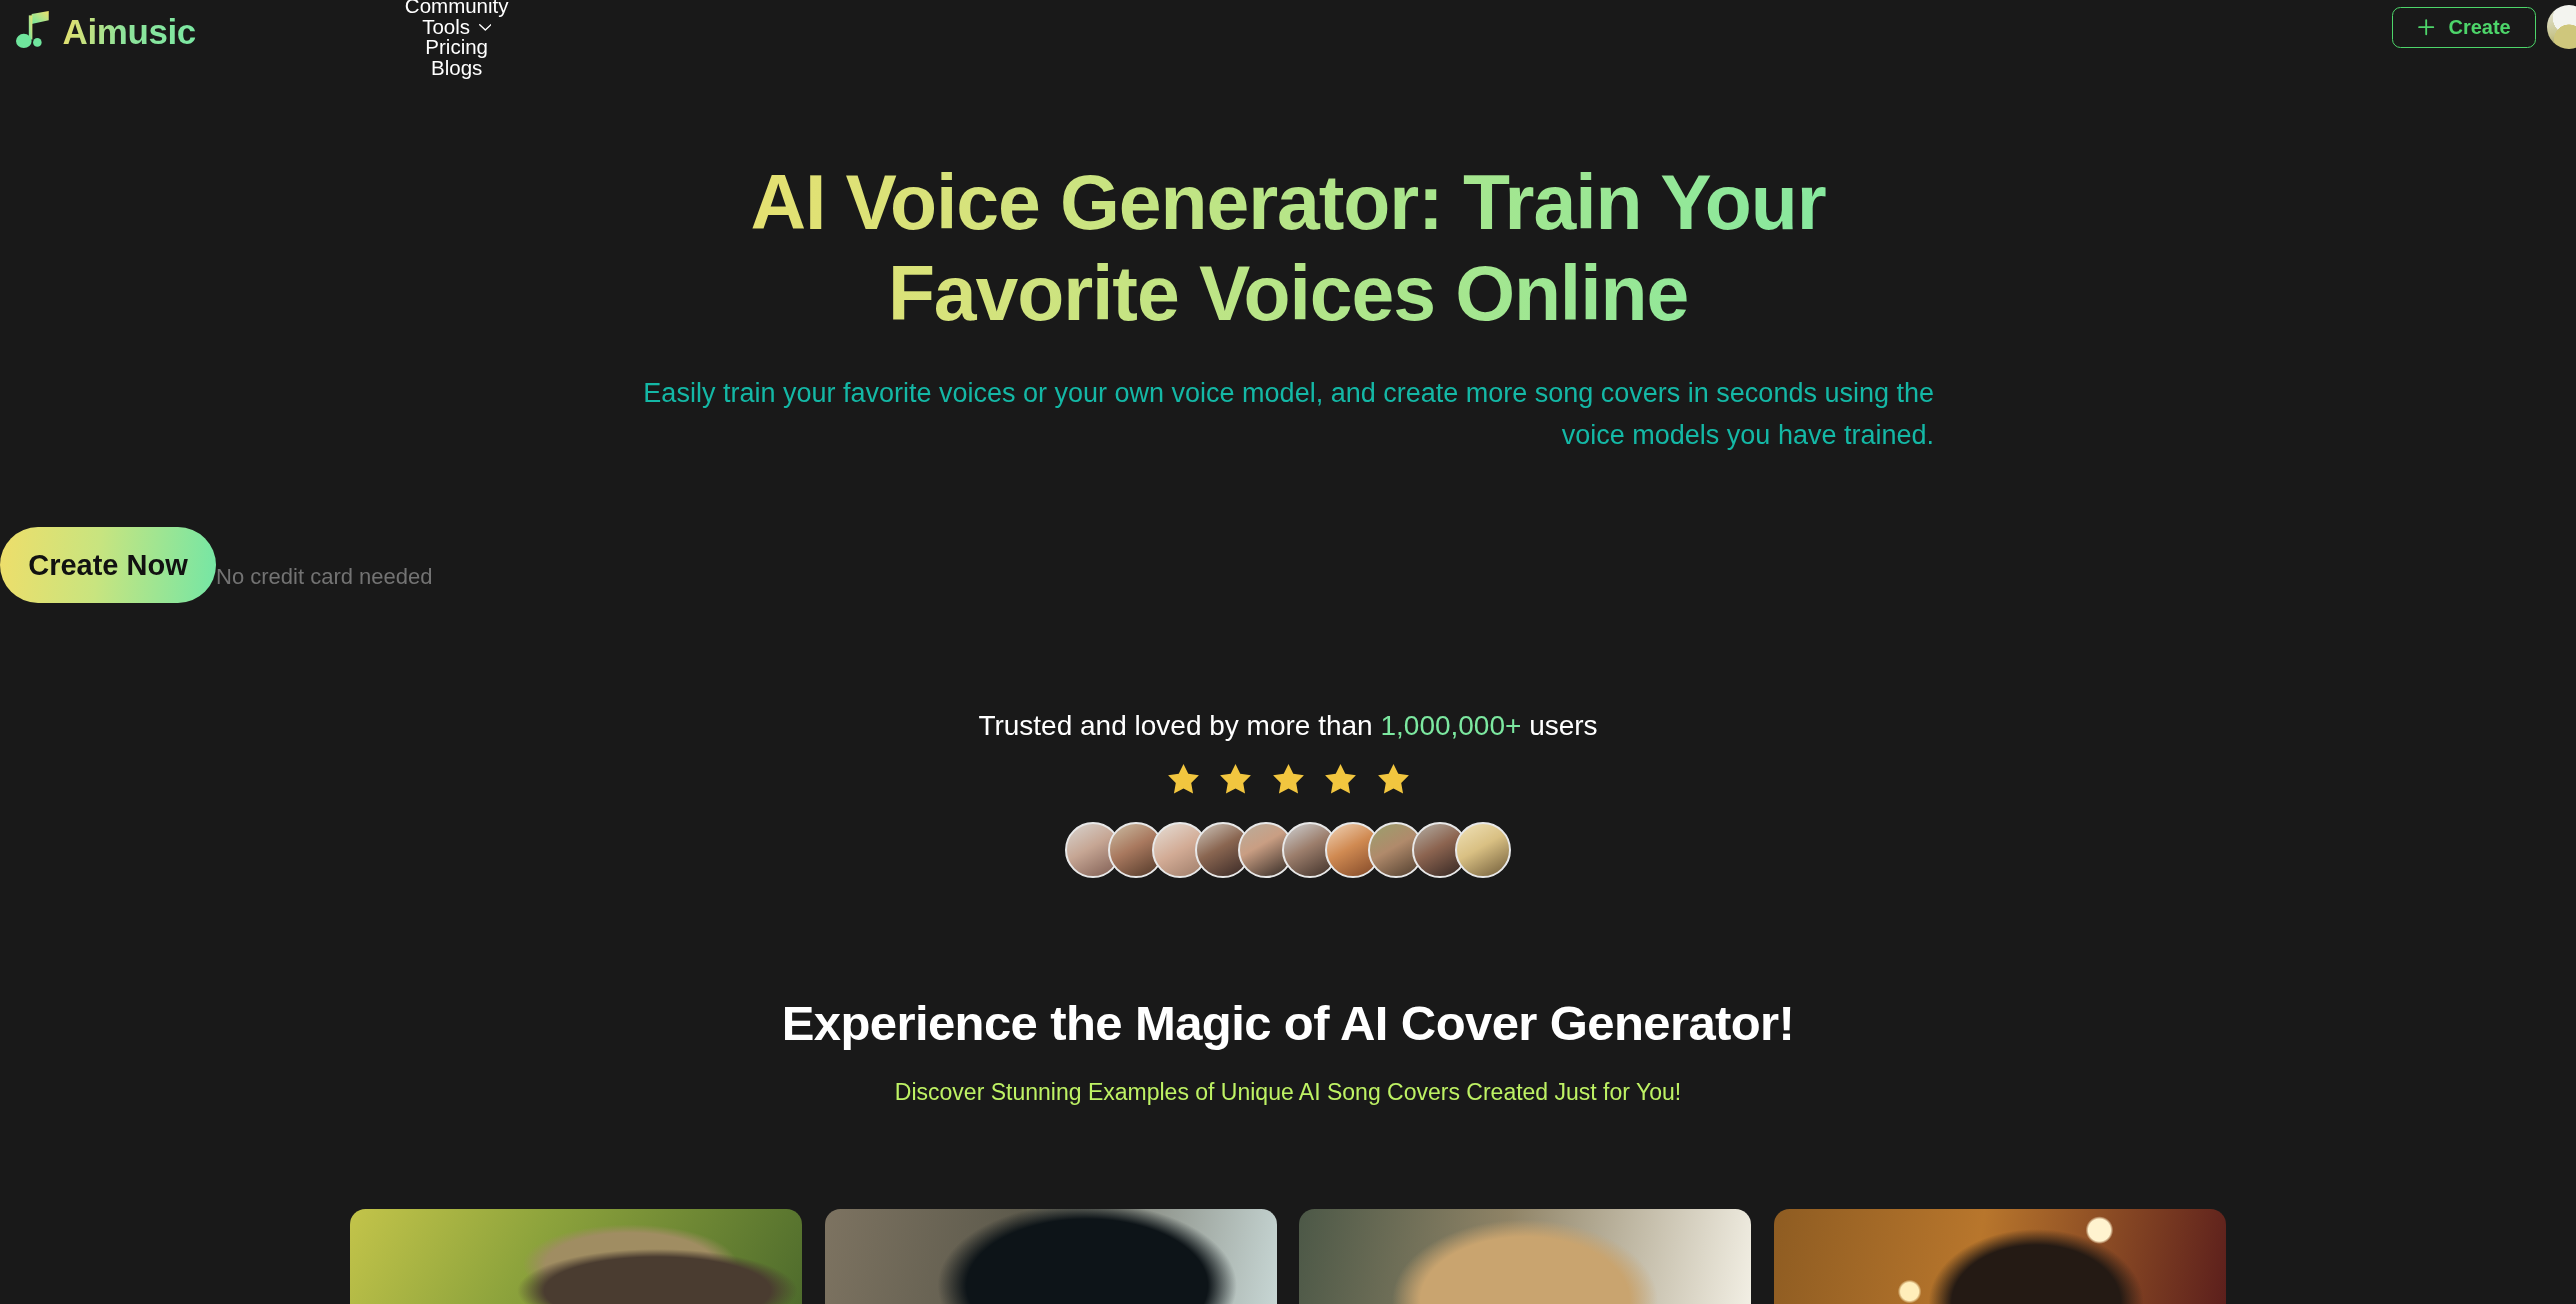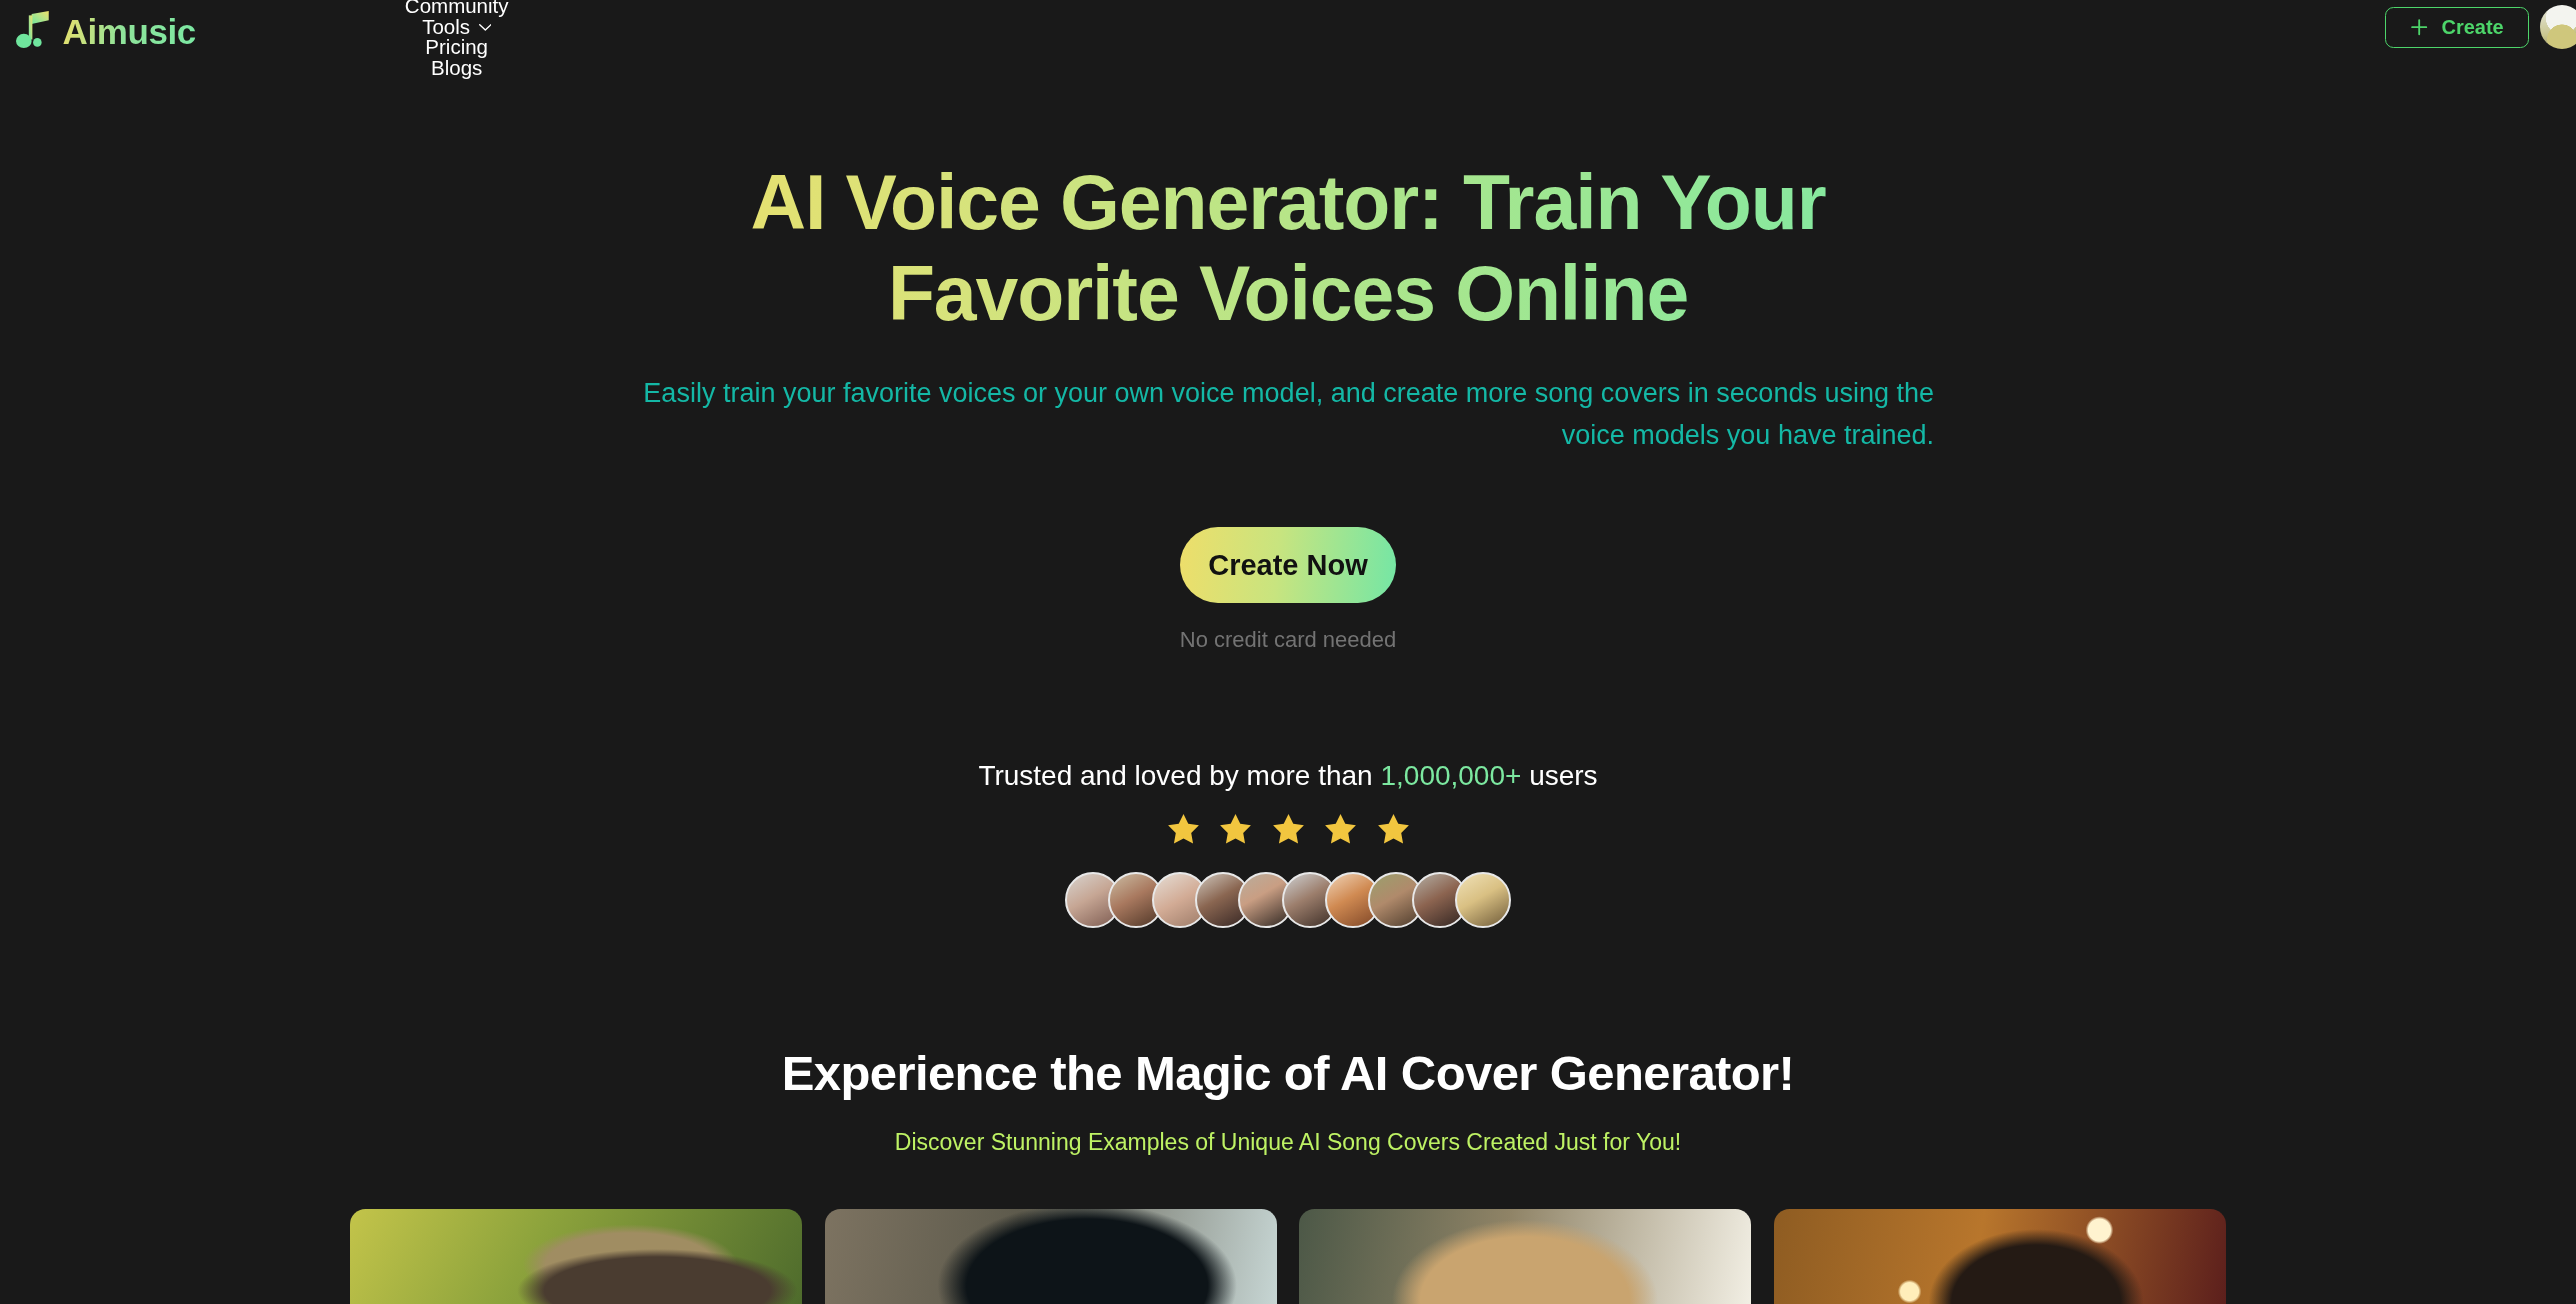--- a/index.html
+++ b/index.html
@@ -36,21 +36,21 @@
   }
   .nav-link{
     color:#ffffff; font-size:20.5px; font-weight:400;
     padding:0 27px; line-height:1; white-space:nowrap;
     display:flex; align-items:center; gap:8.5px;
     cursor:pointer;
   }
   .chev{ display:inline-block; width:12.7px; height:7px; }
   .nav-right{
     margin-left:auto; display:flex; align-items:center; gap:11.3px;
-    padding-right:16px;
+    padding-right:9px;
   }
   .create-btn{
     display:flex; align-items:center; justify-content:center; gap:12.7px;
     border:1.4px solid #4dd56a; border-radius:8.5px;
     height:41px; padding:0 24px;
     color:#4dd56a; font-size:20px; font-weight:600;
     background:transparent; cursor:pointer; white-space:nowrap;
   }
   .plus-icon{ width:18.4px; height:18.4px; display:block; }
   .nav-avatar{
@@ -74,21 +74,21 @@
     font-size:77px; font-weight:700; line-height:1.18;
     letter-spacing:-1.1px;
     background:linear-gradient(95deg,#ecdf6b 0%,#d6e37c 26%,#a9e68d 60%,#7ce9a4 100%);
     -webkit-background-clip:text; background-clip:text; color:transparent;
   }
   .hero-sub{
     margin:34px auto 0;
     width:1292px;
     color:#14b8a6; font-size:27px; font-weight:400; line-height:1.55;text-align:right;
   }
-  .cta-wrap{ margin-top:71px; display:flex; flex-direction:column; align-items:center; }
+  .cta-wrap{ margin-top:71px; display:flex; flex-direction:row; align-items:center; }
   .cta-btn{
     width:216px; height:76px; border:none; border-radius:40px;
     background:linear-gradient(95deg,#eede6a 0%,#c8e47f 45%,#74e6a5 100%);
     color:#111111; font-size:29px; font-weight:700;
     font-family:"Liberation Sans", sans-serif;
     cursor:pointer;
   }
   .cta-note{ margin-top:24px; color:#737373; font-size:22px; }
 
   

